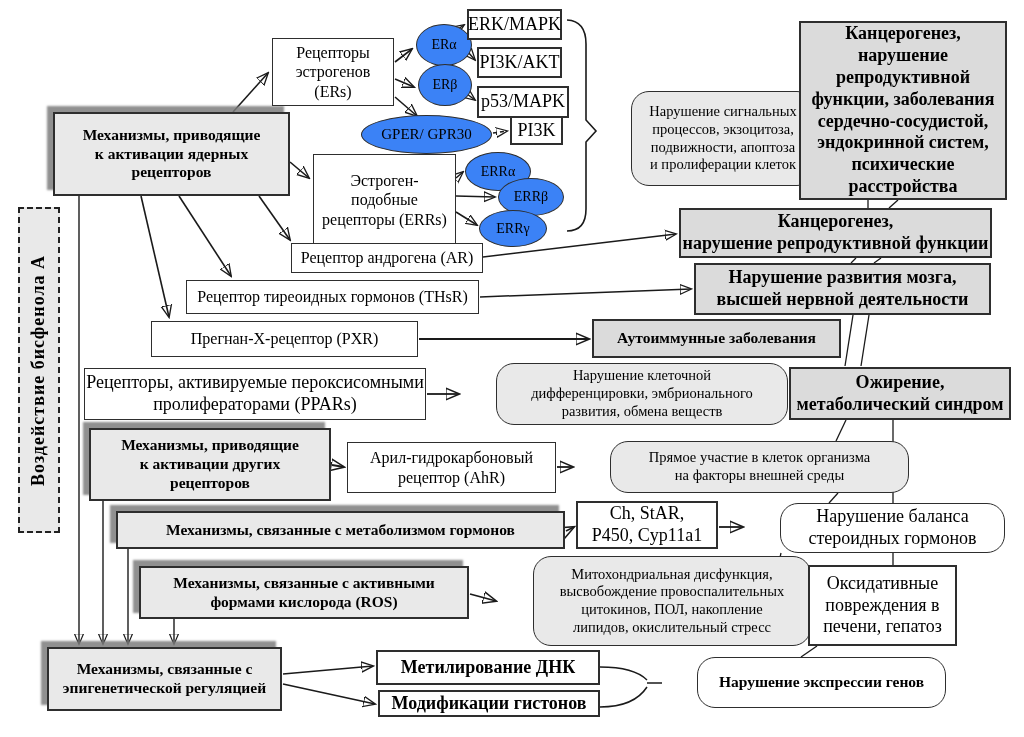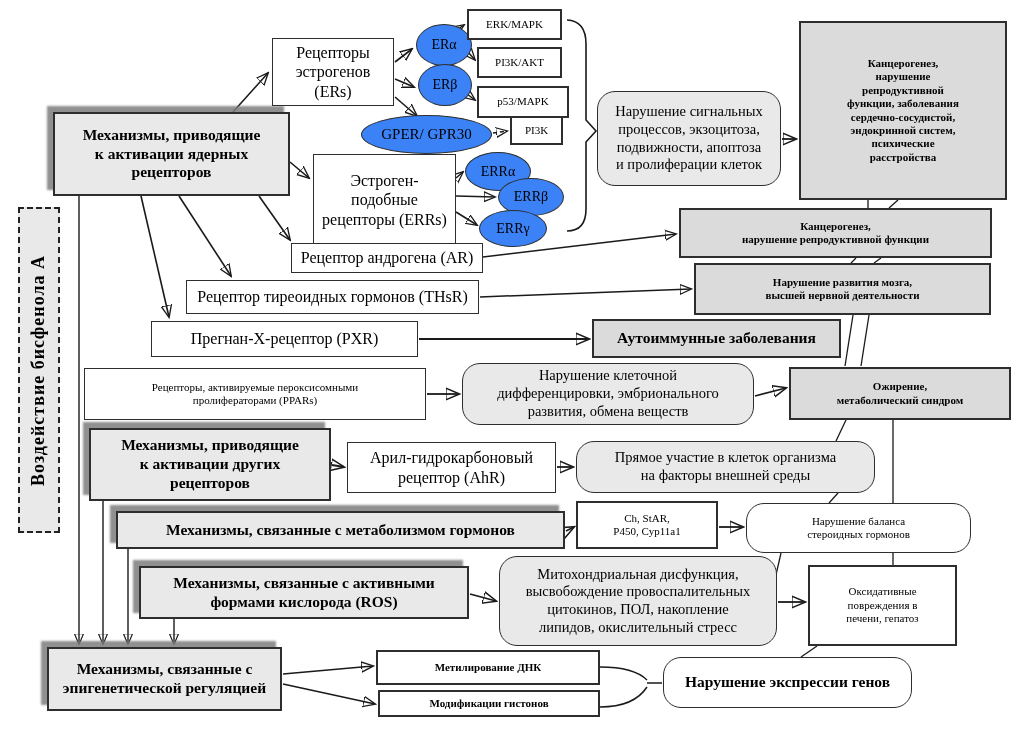--- a/index.html
+++ b/index.html
@@ -5,27 +5,27 @@
   html,body{margin:0;padding:0;background:#fff;}
   #canvas{
     position:relative;width:1024px;height:737px;background:#fff;overflow:hidden;
     font-family:"Liberation Serif","DejaVu Serif",serif;color:#000;
   }
   #wires{position:absolute;left:0;top:0;z-index:1;}
   .box{
     position:absolute;z-index:2;box-sizing:border-box;
     display:flex;align-items:center;justify-content:center;text-align:center;
     background:#fff;border:2px solid #2e2e2e;line-height:1.22;
-    white-space:pre-line;font-size:11px;
+    white-space:pre-line;font-size:18px;
   }
   .gray{background:#e9e9e9;}
   .dgray{background:#dbdbdb;}
   .bold{font-weight:bold;}
   .shadow{box-shadow:-6px -6px 2px rgba(125,125,125,0.85);}
-  .round{border-radius:18px;border-width:1.5px;}
+  .round{border-radius:18px;border-width:1.5px;margin-left:34px;}
   .thin{border-width:1.5px;}
   .ellipse{border-radius:50%;border-width:1.4px;font-size:14px;background:#3b82f6;}
   .f145{font-size:14.5px;}
   .f16{font-size:16px;}
   .vlabel{
     position:absolute;left:18px;top:207px;width:42px;height:326px;z-index:2;
     background:#e9e9e9;border:2px dashed #222;box-sizing:border-box;
     display:flex;align-items:center;justify-content:center;
   }
   .vlabel span{

